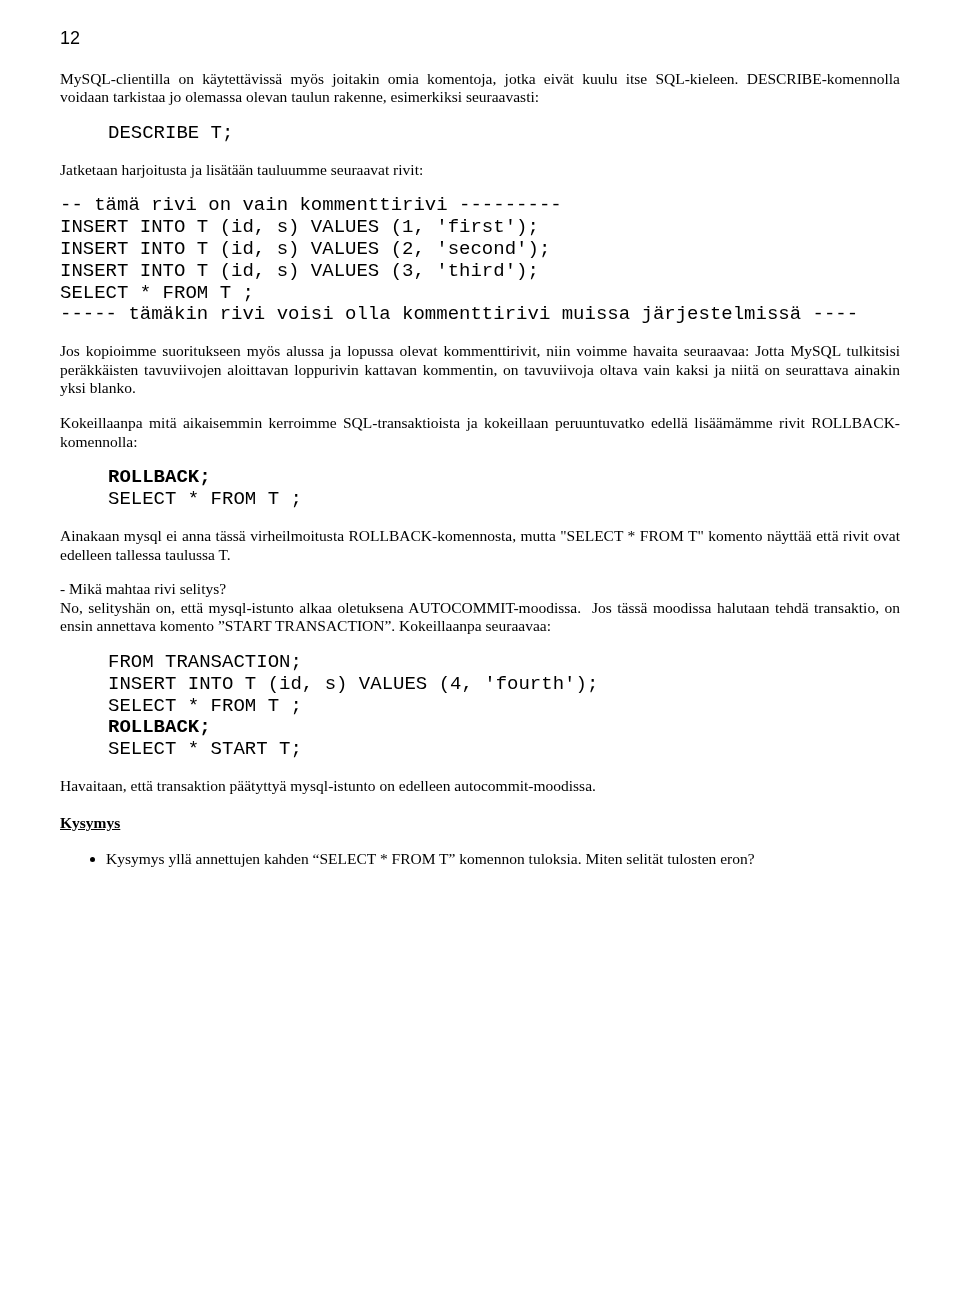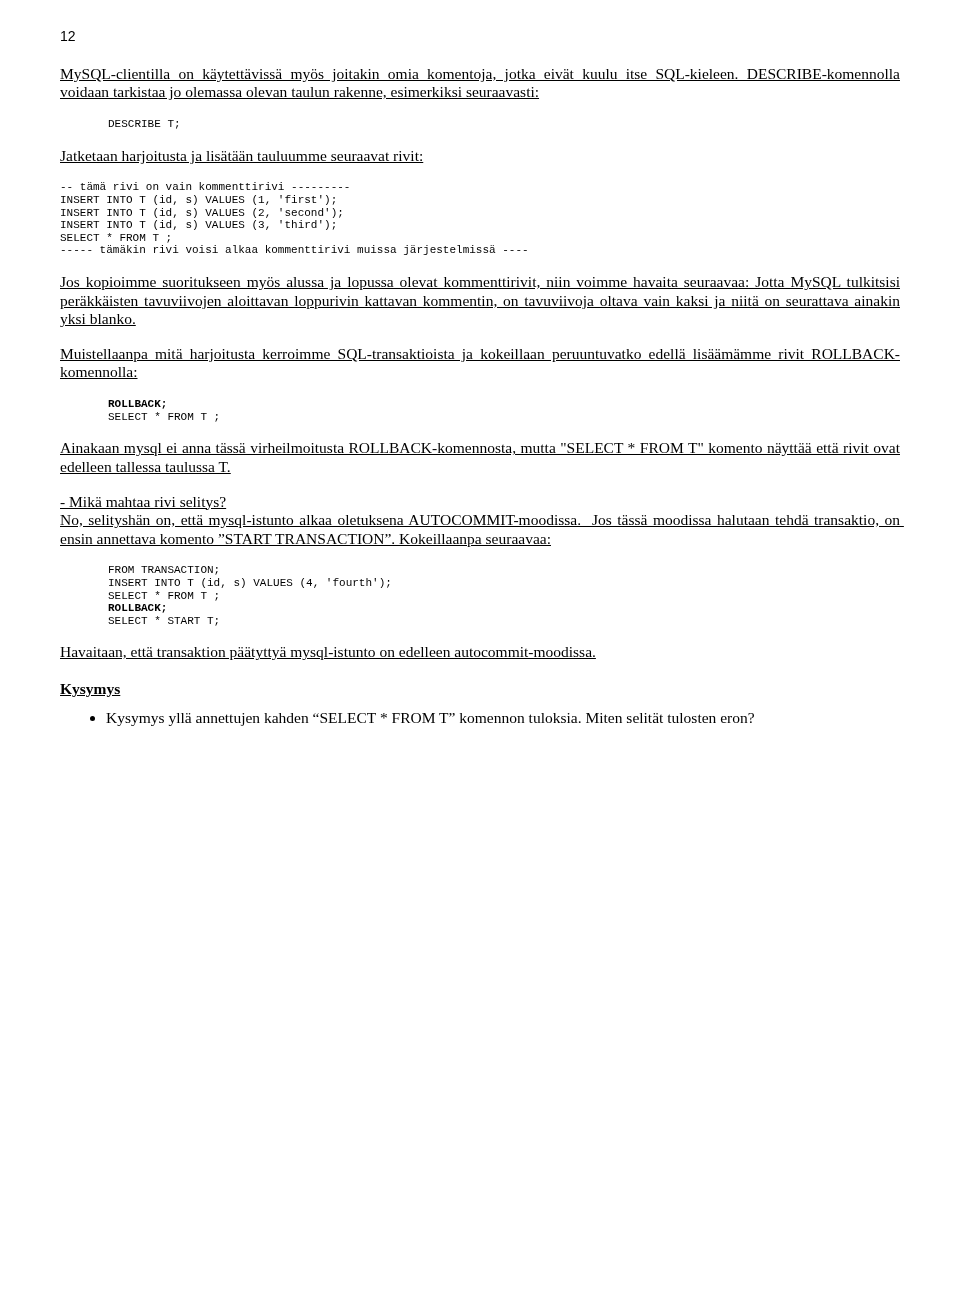--- a/index.html
+++ b/index.html
@@ -7,46 +7,45 @@
     font-size: 15.5px;
     line-height: 1.2;
     color: #000;
     background: #fff;
     max-width: 870px;
     margin: 0 auto;
     padding: 28px 60px 40px 60px;
   }
   .page-number {
     font-family: Arial, Helvetica, sans-serif;
-    font-size: 14px;
+    font-size: 18px;
     margin-bottom: 20px;
   }
   p {
     margin: 0 0 16px 0;
     text-align: justify;
-    text-decoration: underline;
   }
   .code {
     font-family: "Courier New", Courier, monospace;
-    font-size: 11px;
+    font-size: 19px;
     white-space: pre-wrap;
     line-height: 1.15;
     margin: 0 0 16px 0;
   }
   .code-indent {
     margin-left: 48px;
   }
   .bold {
     font-weight: bold;
   }
   .question-heading {
     font-weight: bold;
     text-decoration: underline;
     margin-top: 18px;
-    margin-bottom: 10px;
+    margin-bottom: 18px;
   }
   ul.bullet {
     margin: 0 0 0 24px;
     padding-left: 22px;
   }
   ul.bullet li {
     text-align: justify;
   }
 </style>
 </head>
@@ -58,25 +57,25 @@
 
 <div class="code code-indent">DESCRIBE T;</div>
 
 <p>Jatketaan harjoitusta ja lisätään tauluumme seuraavat rivit:</p>
 
 <div class="code">-- tämä rivi on vain kommenttirivi ---------
 INSERT INTO T (id, s) VALUES (1, 'first');
 INSERT INTO T (id, s) VALUES (2, 'second');
 INSERT INTO T (id, s) VALUES (3, 'third');
 SELECT * FROM T ;
------ tämäkin rivi voisi alkaa kommenttirivi muissa järjestelmissä ----</div>
+----- tämäkin rivi voisi olla kommenttirivi muissa järjestelmissä ----</div>
 
 <p>Jos kopioimme suoritukseen myös alussa ja lopussa olevat kommenttirivit, niin voimme havaita seuraavaa: Jotta MySQL tulkitsisi peräkkäisten tavuviivojen aloittavan loppurivin kattavan kommentin, on tavuviivoja oltava vain kaksi ja niitä on seurattava ainakin yksi blanko.</p>
 
-<p>Muistellaanpa mitä harjoitusta kerroimme SQL-transaktioista ja kokeillaan peruuntuvatko edellä lisäämämme rivit ROLLBACK-komennolla:</p>
+<p>Kokeillaanpa mitä aikaisemmin kerroimme SQL-transaktioista ja kokeillaan peruuntuvatko edellä lisäämämme rivit ROLLBACK-komennolla:</p>
 
 <div class="code code-indent"><span class="bold">ROLLBACK;</span>
 <span>SELECT * FROM T ;</span></div>
 
 <p>Ainakaan mysql ei anna tässä virheilmoitusta ROLLBACK-komennosta, mutta "SELECT * FROM T" komento näyttää että rivit ovat edelleen tallessa taulussa T.</p>
 
 <p style="white-space:pre-wrap;">- Mikä mahtaa rivi selitys?
 No, selityshän on, että mysql-istunto alkaa oletuksena AUTOCOMMIT-moodissa.  Jos tässä moodissa halutaan tehdä transaktio, on ensin annettava komento ”START TRANSACTION”. Kokeillaanpa seuraavaa:</p>
 
 <div class="code code-indent"><span>FROM TRANSACTION;</span>

